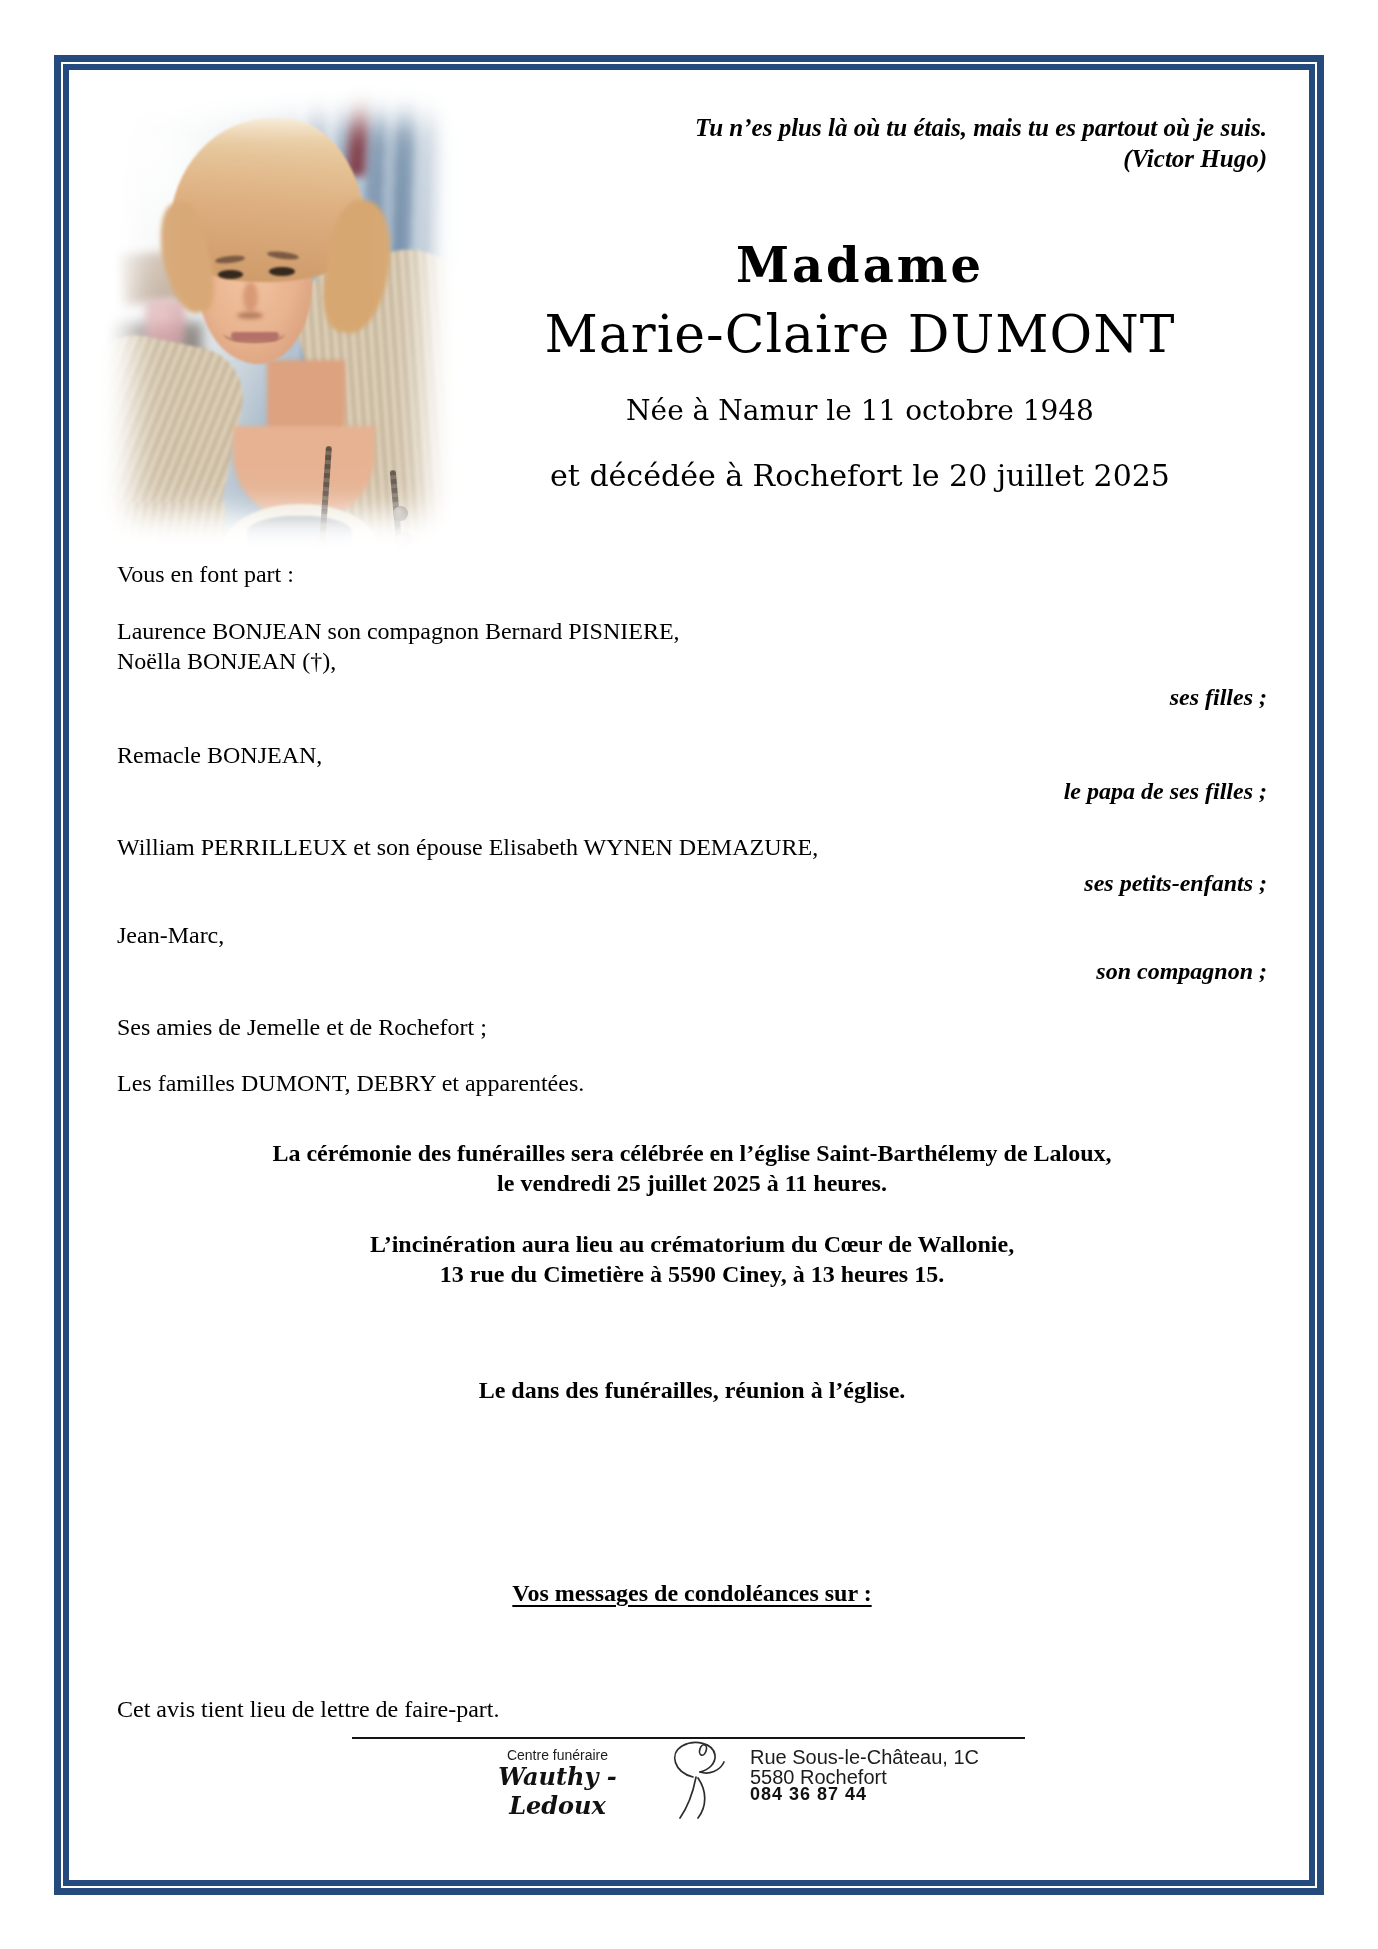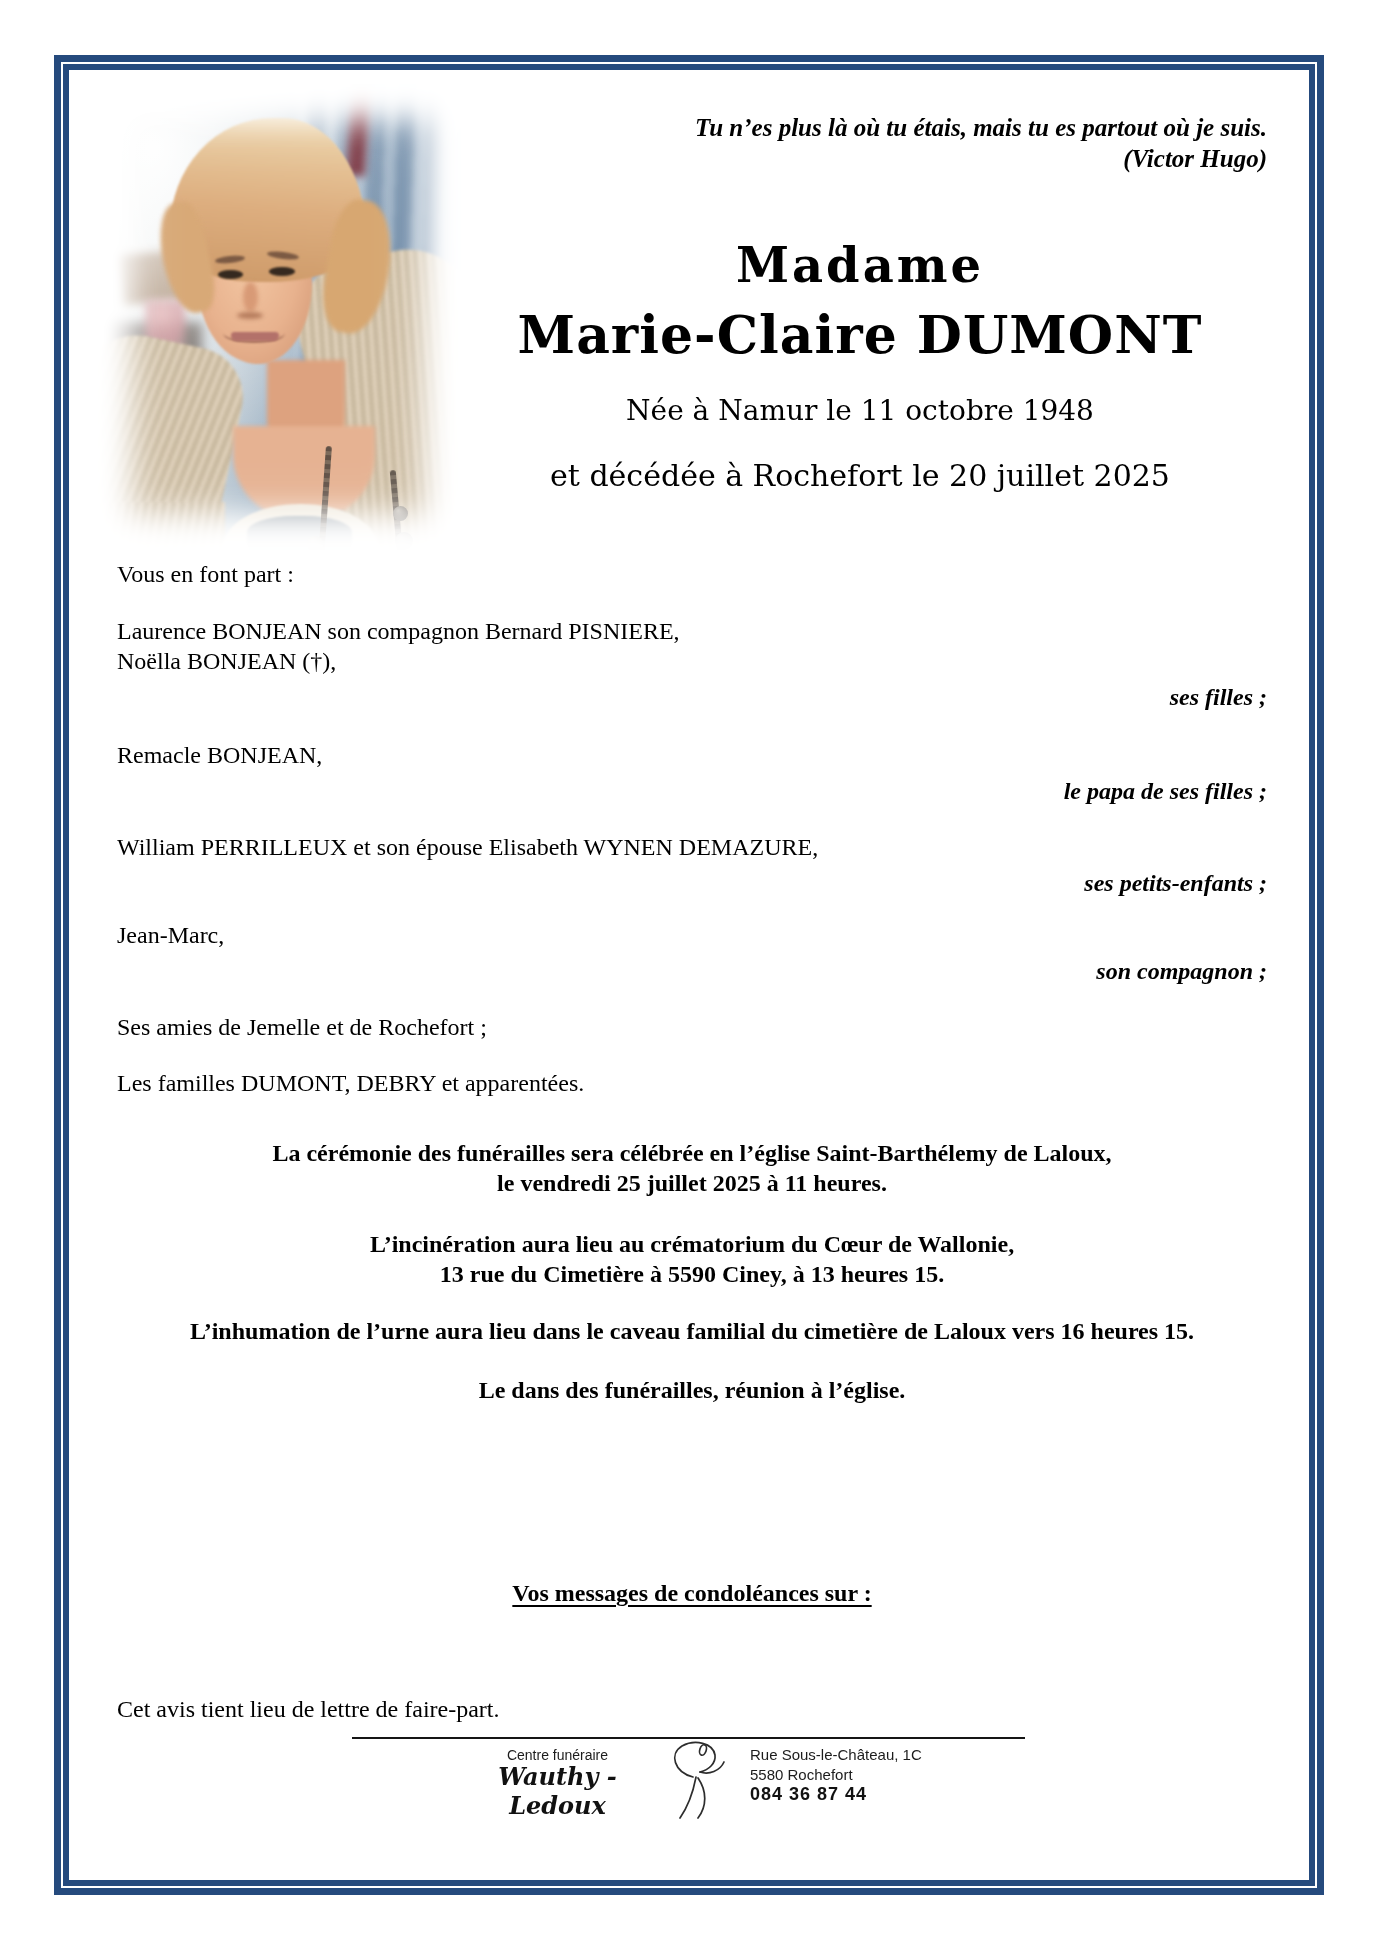--- a/index.html
+++ b/index.html
@@ -15,31 +15,31 @@
   .left{left:117px;}
   .rel{right:111px;text-align:right;font-weight:bold;font-style:italic;}
   .ctr{left:117px;right:111px;text-align:center;font-weight:bold;}
   .ul{text-decoration:underline;text-decoration-thickness:2px;text-underline-offset:4px;}
   
   .quote{position:absolute;top:112px;right:111px;text-align:right;
          font-size:25px;line-height:31px;font-weight:bold;font-style:italic;}
   .header{position:absolute;left:460px;top:0;width:800px;text-align:center;}
   .header div{position:absolute;left:0;width:100%;}
   .title1{top:237px;font-family:"DejaVu Serif",serif;font-weight:bold;font-size:48px;letter-spacing:3px;}
-  .title2{top:304px;font-family:"DejaVu Serif",serif;font-weight:bold;font-size:52px;letter-spacing:1px;}
+  .title2{top:304px;font-family:"DejaVu Serif",serif;font-weight:normal;font-size:52px;letter-spacing:1px;}
   .sub1{top:394px;font-family:"DejaVu Serif",serif;font-size:28px;}
   .sub2{top:458px;font-family:"DejaVu Serif",serif;font-size:30px;}
   
   .rule{position:absolute;left:352px;top:1737px;width:673px;height:2px;background:#151515;}
   .brand-small{position:absolute;left:450px;top:1747px;width:215px;text-align:center;
                font-family:"Liberation Sans",sans-serif;font-size:14px;color:#1c1c1c;}
   .brand-name{position:absolute;left:450px;top:1762px;width:215px;text-align:center;
               font-family:"DejaVu Serif",serif;font-weight:bold;font-style:italic;font-size:24px;color:#111;}
   .lily{position:absolute;left:662px;top:1736px;width:72px;height:84px;}
-  .addr{position:absolute;left:750px;font-family:"Liberation Sans",sans-serif;font-size:15px;color:#1c1c1c;white-space:nowrap;}
+  .addr{position:absolute;left:750px;font-family:"Liberation Sans",sans-serif;font-size:20px;color:#1c1c1c;white-space:nowrap;}
   .a1{top:1746px;} .a2{top:1766px;}
   .a3{top:1784px;font-weight:bold;font-size:18px;letter-spacing:1px;color:#111;}
   
   .photo{position:absolute;left:95px;top:84px;width:366px;height:466px;overflow:hidden;background:#fff;}
   .photo *{position:absolute;}
   .ph-bg{inset:0;background:linear-gradient(100deg,#ffffff 0%,#f1f3f2 14%,#dde4e7 28%,#bdcad4 44%,#98aec2 60%,#7e99b3 74%,#8ba3ba 88%,#a9bac9 100%);}
   .ph-folds{top:0;bottom:0;right:0;width:45%;opacity:.45;filter:blur(3px);
             background:repeating-linear-gradient(92deg,rgba(255,255,255,.5) 0 13px,rgba(62,92,130,.45) 13px 30px);}
   .ph-light{inset:0;background:radial-gradient(ellipse at 16% 14%,rgba(255,255,255,.95) 0%,rgba(255,255,255,0) 55%);}
   .ph-red{left:254px;top:-6px;width:19px;height:98px;background:#6e2331;filter:blur(4px);transform:rotate(4deg);}
@@ -158,21 +158,20 @@
   <div class="t left" style="top:1068px;">Les familles DUMONT, DEBRY et apparentées.</div>
 
   <div class="t ctr" style="top:1138px;">
     <div>La cérémonie des funérailles sera célébrée en l’église Saint-Barthélemy de Laloux,</div>
     <div>le vendredi 25 juillet 2025 à 11 heures.</div>
   </div>
   <div class="t ctr" style="top:1229px;">
     <div>L’incinération aura lieu au crématorium du Cœur de Wallonie,</div>
     <div>13 rue du Cimetière à 5590 Ciney, à 13 heures 15.</div>
   </div>
-  <div class="t ctr" style="top:1316px;">L’inhumation de l’urne aura lieu dans le caveau familial du cimetière de Laloux vers 16 heures 15.</div>
   <div class="t ctr" style="top:1375px;">Le dans des funérailles, réunion à l’église.</div>
 
   <div class="t ctr" style="top:1578px;">
     <div class="ul">Vos messages de condoléances sur :</div>
   </div>
 
   <div class="t left" style="top:1694px;">Cet avis tient lieu de lettre de faire-part.</div>
 
   <div class="rule"></div>
   <div class="brand-small">Centre funéraire</div>

